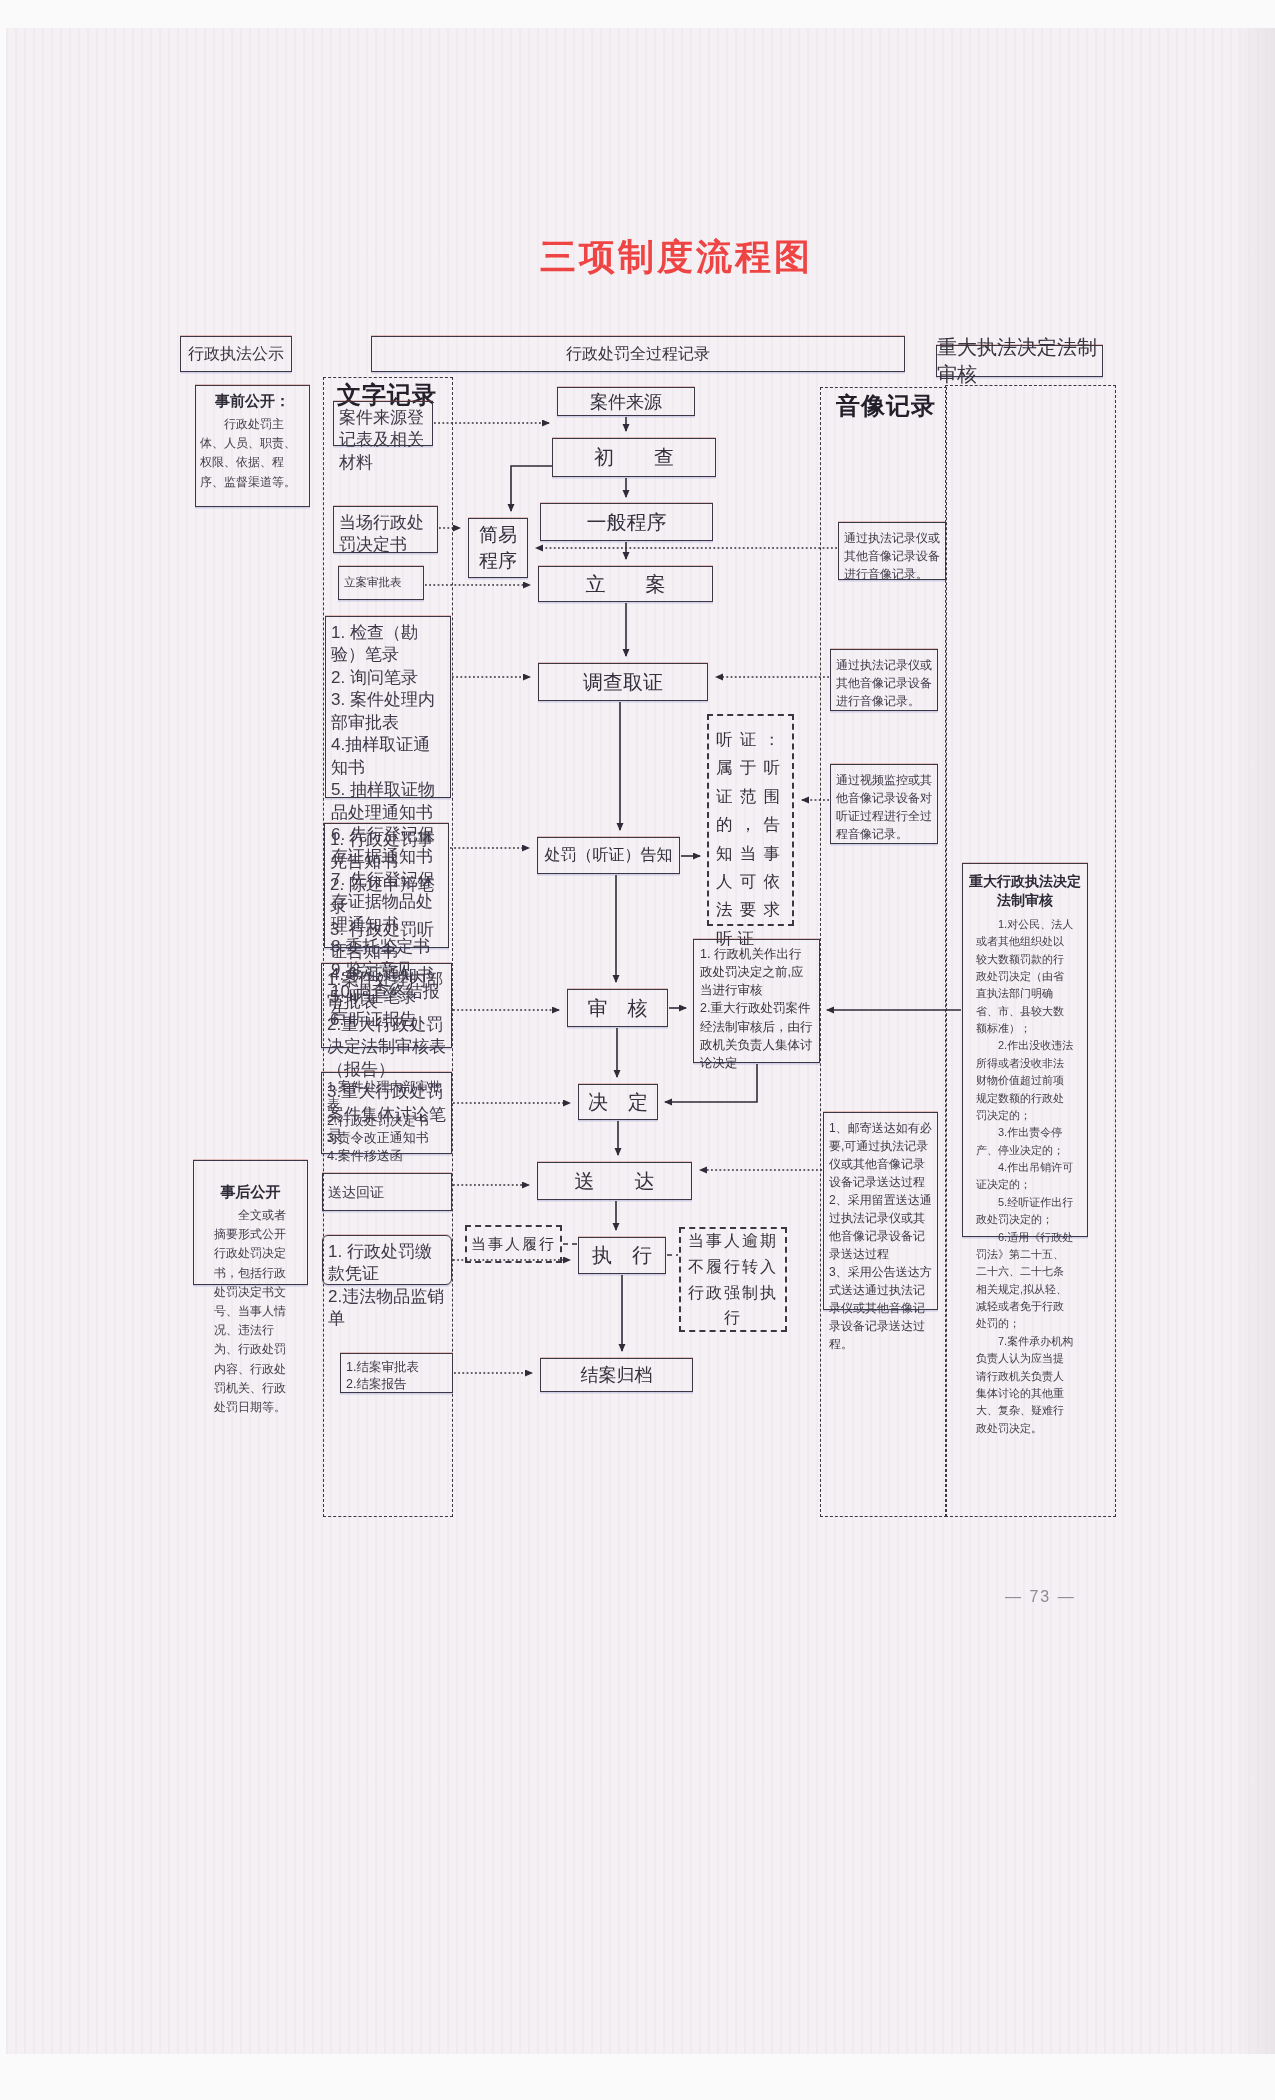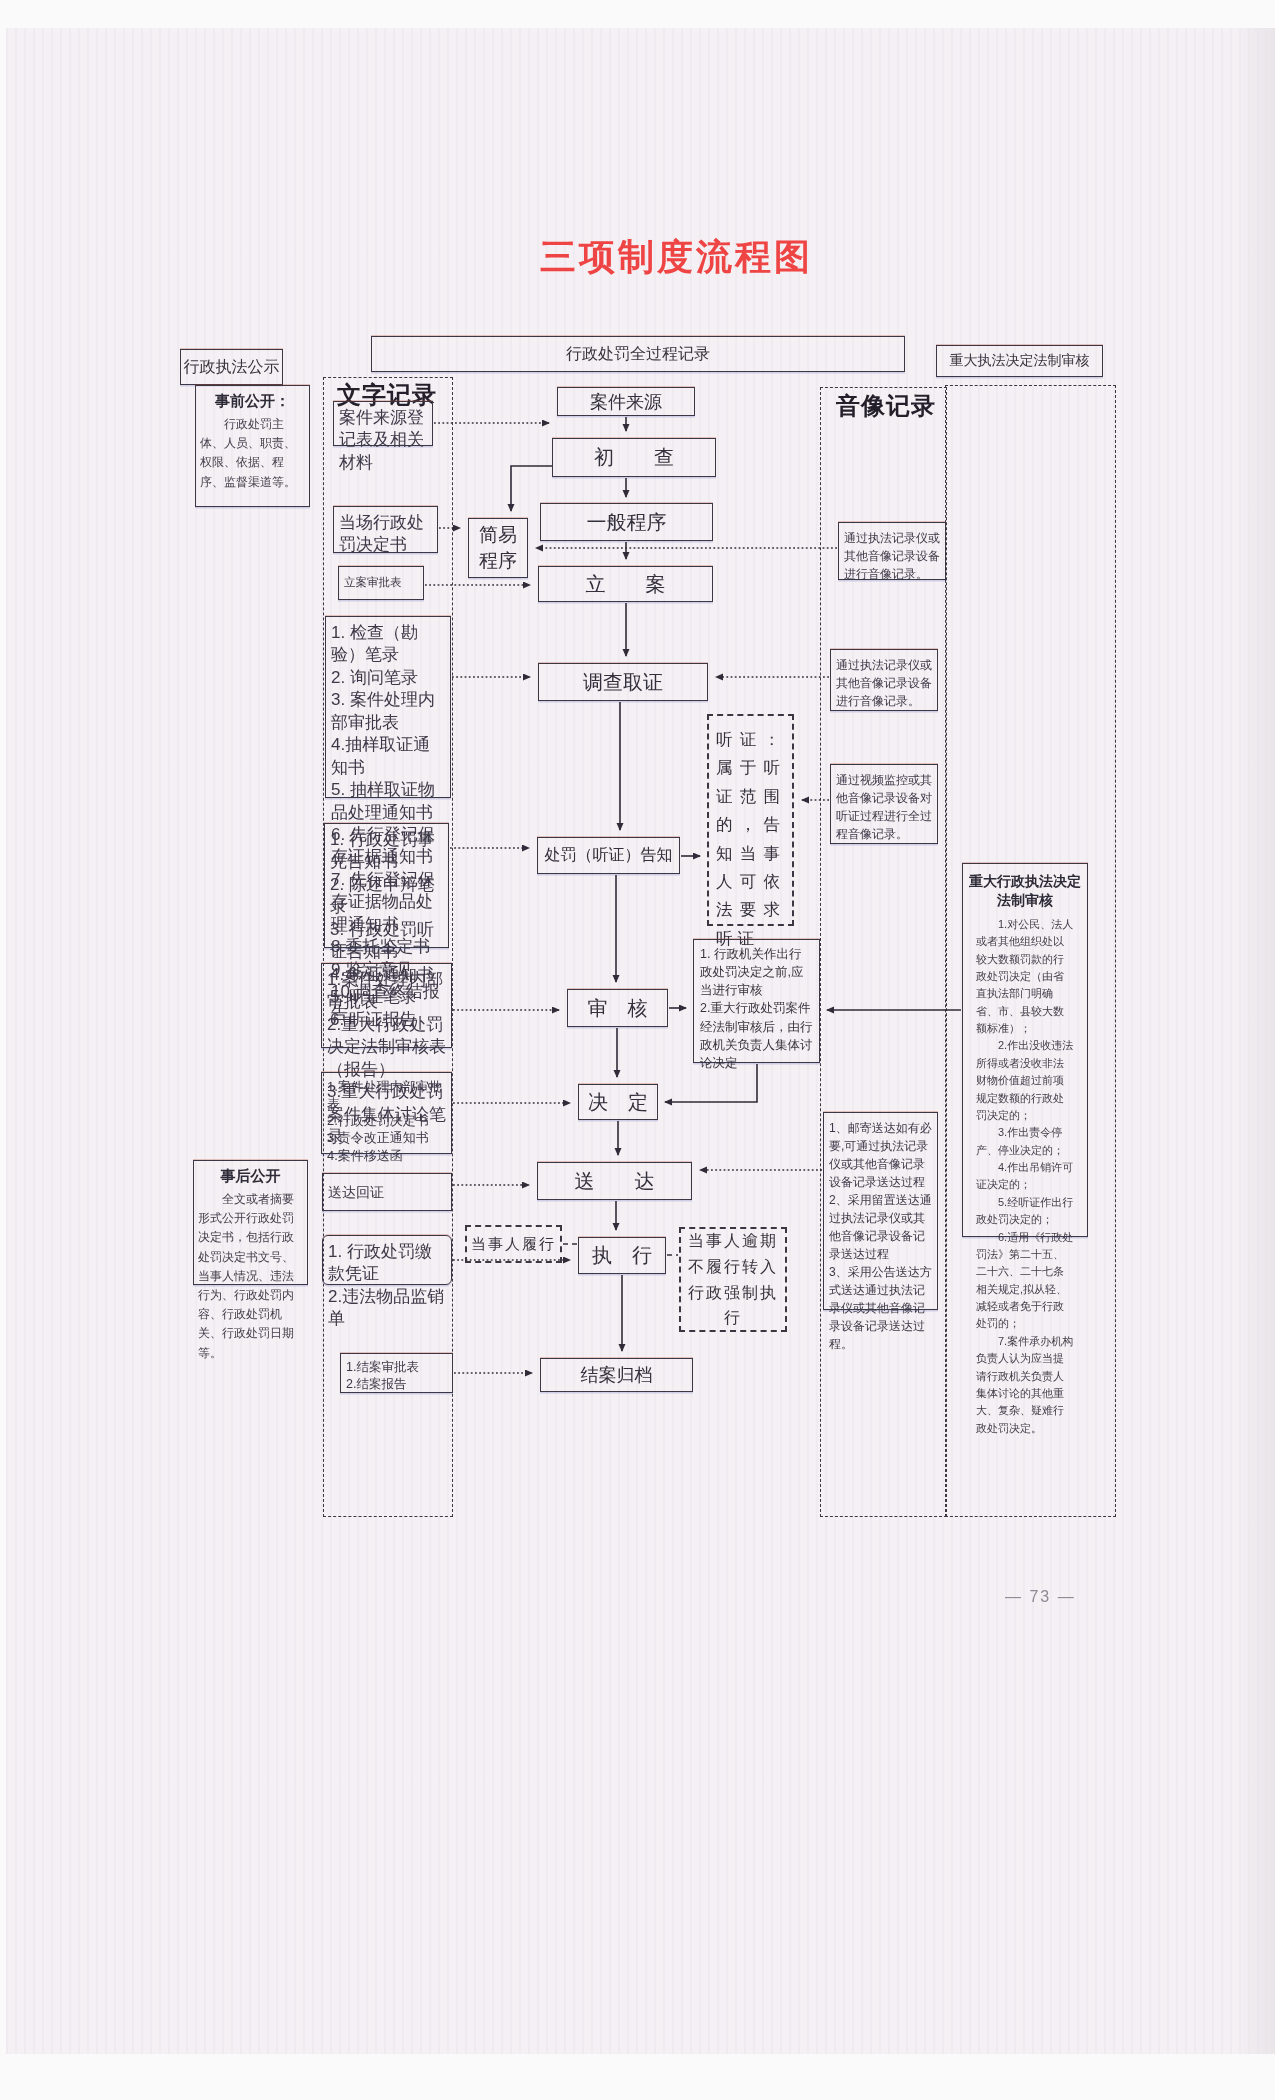--- a/index.html
+++ b/index.html
@@ -36,35 +36,35 @@
 </style>
 </head>
 <body>
 
 <div id="canvas">
   <div id="paper"></div>
   <div id="streak-r"></div>
 
   <div id="t-title">三项制度流程图</div>
 
-  <div class="box hdr" style="left:180px;top:336px;width:103px;height:36px;margin-top:13px;">行政执法公示</div>
+  <div class="box hdr" style="left:180px;top:336px;width:112px;height:36px;">行政执法公示</div>
   <div class="box hdr" style="left:371px;top:336px;width:534px;height:36px;">行政处罚全过程记录</div>
-  <div class="box hdr" style="left:936px;top:345px;width:167px;height:32px;font-size:14px;">重大执法决定法制审核</div>
+  <div class="box hdr" style="left:936px;top:345px;width:167px;height:32px;font-size:20px;">重大执法决定法制审核</div>
 
   <div class="container-dashed" style="left:323px;top:377px;width:130px;height:1140px;"></div>
   <div class="collabel" style="left:337px;top:379px;">文字记录</div>
   <div class="container-dashed" style="left:820px;top:387px;width:127px;height:1130px;"></div>
   <div class="collabel" style="left:836px;top:390px;">音像记录</div>
   <div class="container-dashed" style="left:945px;top:385px;width:171px;height:1132px;"></div>
 
   <div class="box" style="left:195px;top:385px;width:115px;height:122px;padding:4px;">
     <div class="ptitle">事前公开：</div>
     <div class="pbody">　　行政处罚主体、人员、职责、权限、依据、程序、监督渠道等。</div>
   </div>
-  <div class="box" style="left:193px;top:1160px;width:115px;height:125px;padding:4px;">
+  <div class="box" style="left:193px;top:1160px;width:115px;height:125px;padding:20px;">
     <div class="ptitle">事后公开</div>
     <div class="pbody">　　全文或者摘要形式公开行政处罚决定书，包括行政处罚决定书文号、当事人情况、违法行为、行政处罚内容、行政处罚机关、行政处罚日期等。</div>
   </div>
 
   <div class="box docs" style="left:333px;top:401px;width:100px;height:45px;">案件来源登记表及相关材料</div>
   <div class="box docs" style="left:333px;top:506px;width:105px;height:47px;">当场行政处罚决定书</div>
   <div class="box docs" style="left:338px;top:566px;width:86px;height:34px;font-size:11.5px;display:flex;align-items:center;">立案审批表</div>
   <div class="box docs" style="left:325px;top:616px;width:126px;height:182px;">1. 检查（勘验）笔录
 2. 询问笔录
 3. 案件处理内部审批表

